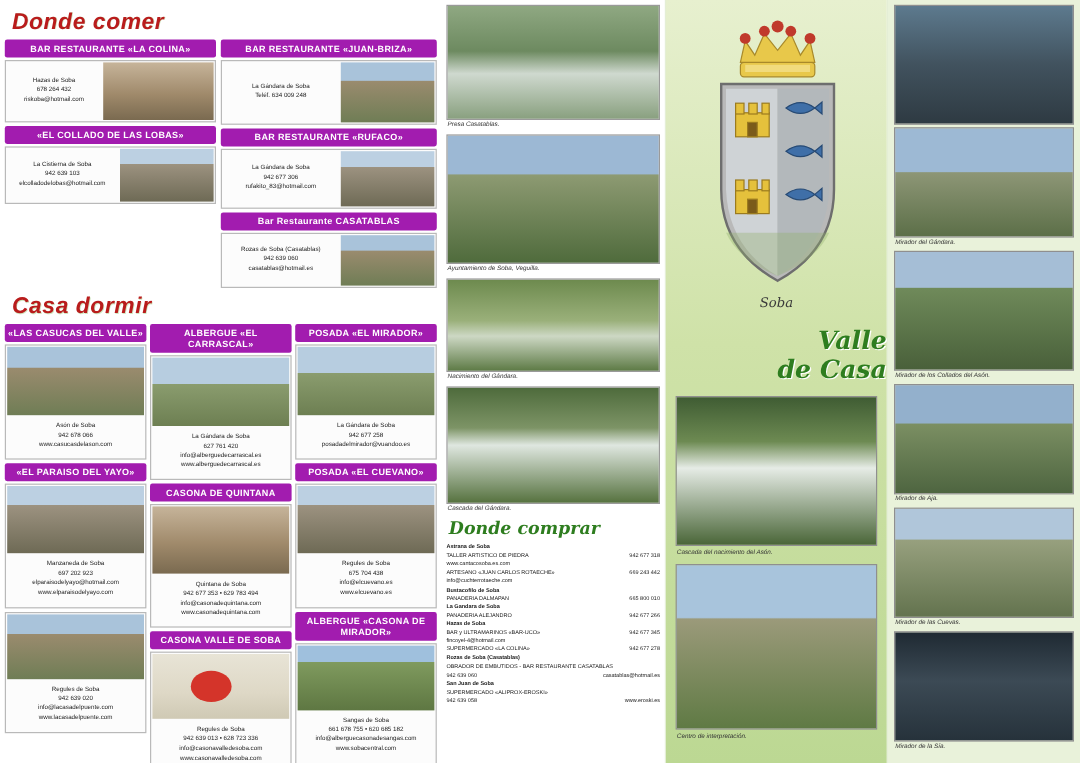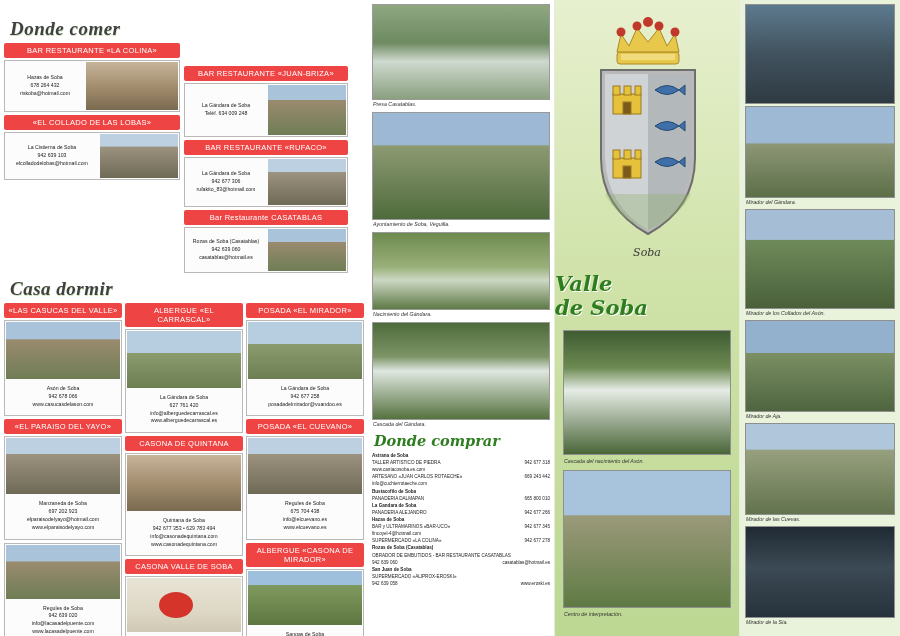--- a/index.html
+++ b/index.html
@@ -14,34 +14,34 @@
   .page { position:absolute; inset:0; display:flex; }
 
   
   .left-panel {
     width:368px; height:636px;
     background:#ffffff;
     position:relative;
     padding:4px 4px 0 4px;
   }
   .section-title {
-    font-family:Liberation Serif, serif;
+    font-family:Liberation Sans, sans-serif;
     font-weight:bold;
     font-style:italic;
-    color:#404040;
+    color:#b91c1c;
     font-size:19px;
     letter-spacing:0.5px;
-    margin:14px 0 3px 6px;
+    margin:4px 0 3px 6px;
     text-shadow:0.5px 0.5px 0 #cfe6c0;
   }
   .green-bar {
-    background:#ef4444;
+    background:#a21caf;
     color:#ffffff;
     font-size:7.5px;
-    font-weight:normal;
+    font-weight:bold;
     text-align:center;
     padding:3px 2px;
     letter-spacing:0.3px;
     border-radius:2px;
     margin-bottom:2px;
   }
   .card {
     border:1px solid #b9b9b9;
     background:#fcfcfc;
     margin-bottom:3px;
@@ -61,21 +61,21 @@
   .photo { background:#7a8b6a; position:relative; overflow:hidden; }
   .photo.sky { background:linear-gradient(#b7cde0 0%, #b7cde0 38%, #8a9c6e 39%, #6d7f52 100%); }
   .photo.house { background:linear-gradient(#a9c3da 0%,#a9c3da 30%,#9a8b6e 31%,#6f7d55 100%); }
   .photo.inter { background:linear-gradient(#c6b49a 0%,#a08a6b 55%,#7a6a50 100%); }
   .photo.green { background:linear-gradient(#9fc0dd 0%,#9fc0dd 25%,#7f9a5e 26%,#5e7742 100%); }
   .photo.stone { background:linear-gradient(#bcd0e2 0%,#bcd0e2 28%,#9c9280 29%,#6e6a55 100%); }
 
   
   .top-grid { display:flex; gap:4px; }
   .top-col-a { width:176px; }
-  .top-col-b { width:164px;margin-top:23px; }
+  .top-col-b { width:180px; }
 
   
   .dormir-grid { display:flex; gap:3px; }
   .dcol { width:118px; }
 
   
   .mid-panel {
     width:186px; height:636px;
     background:#ffffff;
     padding:4px 4px 0 4px;
@@ -99,21 +99,21 @@
   
   .center-panel {
     width:186px; height:636px;
     background:linear-gradient(180deg,#e7f0cf 0%, #cfe2a8 45%, #bcd893 100%);
     position:relative;
     border-left:1px solid #e4eed6;
     border-right:1px solid #e4eed6;
   }
   .valle-title {
     position:absolute; left:0; right:0; top:272px;
-    text-align:left;
+    text-align:right;
     font-family:"DejaVu Serif", serif;
     font-weight:bold; font-style:italic;
     color:#2e7d1f;
     font-size:21px;
     line-height:1.15;
     text-shadow:1px 1px 0 #ffffff;
   }
   .soba-word {
     position:absolute; left:0; right:0; top:246px;
     text-align:center;
@@ -470,21 +470,21 @@
         <path d="M124 154 l6 -5 l0 10 z"></path>
       </g>
 
       <path d="M50 186 Q60 208 93 222 Q126 208 136 186 Z" fill="#8fae6b" opacity="0.35"></path>
     </svg>
 
     <div class="soba-word">Soba</div>
 
     <div class="valle-title">
       <div>Valle</div>
-      <div>de Soba</div>
+      <div>de Casa</div>
     </div>
 
     <div class="center-photo s-bigfall" style="top:330px;height:125px;"></div>
     <div class="center-cap" style="top:458px;">Cascada del nacimiento del Asón.</div>
 
     <div class="center-photo s-house" style="top:470px;height:138px;"></div>
     <div class="center-cap" style="top:611px;">Centro de interpretación.</div>
   </div>
 
   <div class="right-panel">

